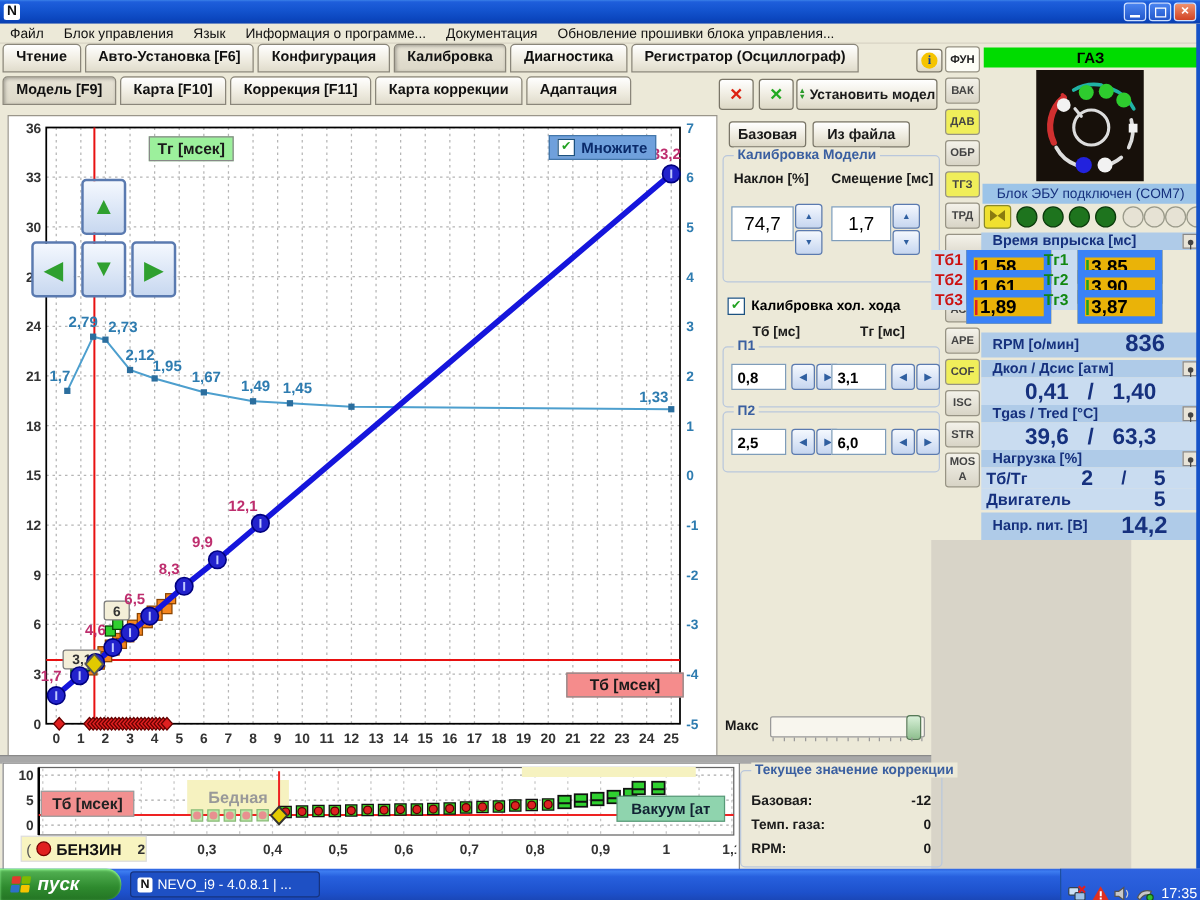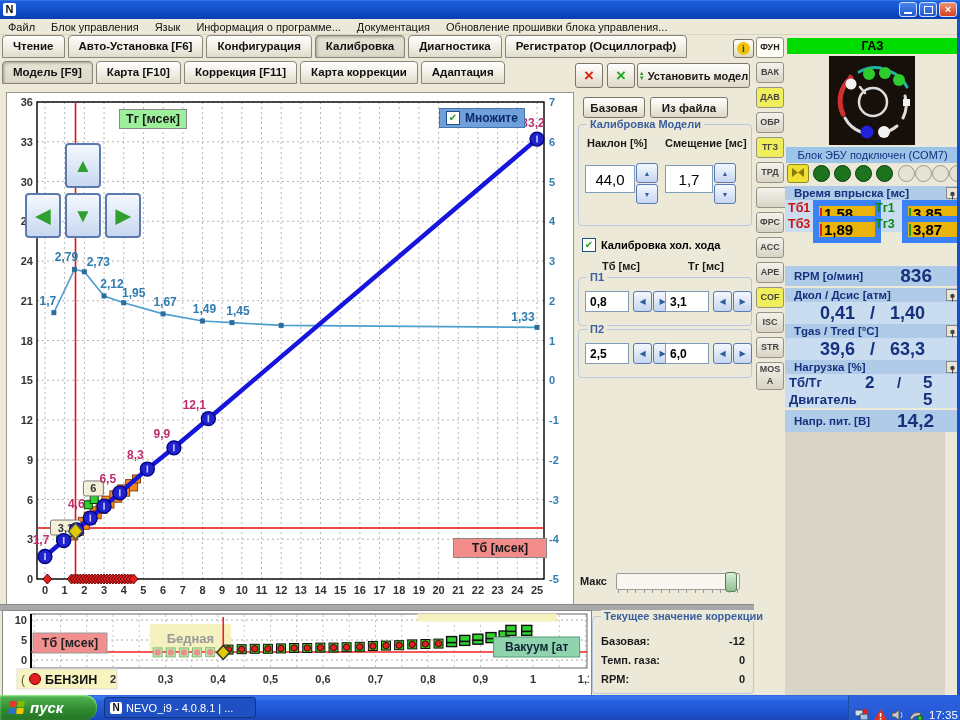--- a/index.html
+++ b/index.html
@@ -79,21 +79,21 @@
   #max-ticks{position:absolute;left:38px;top:17px;width:120px;display:flex;justify-content:space-between;}
   #max-ticks i{width:1px;height:3px;background:#999;}
   
   #side-tabs{position:absolute;left:756px;top:37px;width:29px;height:420px;}
   .stab{position:absolute;left:0;width:26px;height:19px;border:1px solid #979384;border-radius:3px;
     background:linear-gradient(#F4F2EA,#D8D4C6);font-size:9px;font-weight:bold;color:#444;
     text-align:center;line-height:19px;}
   .stab.yellow{background:#F0EE5A;}
   .stab.active{background:#FDFDF6;color:#222;}
   
-  .rp{position:absolute;left:785px;width:160px;}
+  .rp{position:absolute;left:745px;width:160px;}
   #gas-bar{left:787px;width:171px;top:38px;height:16px;background:#00DC00;color:#000;
     font-weight:bold;font-size:12px;text-align:center;line-height:16px;}
   #gauge-box{left:829px;width:86px;top:56px;height:89px;background:#17100A;}
   #status-bar{left:786px;width:173px;top:147px;height:16px;background:#9CC4E8;color:#16317E;
     font-size:11px;text-align:center;line-height:16px;}
   #indicators{top:164px;height:20px;left:786px;width:174px;}
   #bowtie-btn{position:absolute;left:1px;top:0;width:22px;height:19px;border:1px solid #8a8a2a;
     border-radius:3px;background:#F0E030;padding:0;}
   .led{position:absolute;top:1px;width:15px;height:15px;border-radius:50%;}
   .led.on{background:#1E741E;border:1px solid #0A3A0A;}
@@ -376,21 +376,21 @@
 
 <div id="divider"></div>
 
 <button id="btn-base" class="xpbtn">Базовая</button>
 <button id="btn-file" class="xpbtn">Из файла</button>
 
 <div class="fieldset" style="left:578px;top:124px;width:172px;height:100px;">
   <span class="legend">Калибровка Модели</span>
   <span class="lbl" style="left:8px;top:12px;">Наклон [%]</span>
   <span class="lbl" style="left:86px;top:12px;">Смещение [мс]</span>
-  <div class="spinbox" style="left:6px;top:40px;width:48px;height:26px;">44,0</div>
+  <div class="spinbox" style="left:6px;top:40px;width:48px;height:26px;">74,7</div>
   <button class="spbtn" style="left:57px;top:38px;">▲</button>
   <button class="spbtn" style="left:57px;top:59px;">▼</button>
   <div class="spinbox" style="left:86px;top:40px;width:46px;height:26px;">1,7</div>
   <button class="spbtn" style="left:135px;top:38px;">▲</button>
   <button class="spbtn" style="left:135px;top:59px;">▼</button>
 </div>
 
 <div id="idle-check">
   <span class="cb">✔</span>
   <span>Калибровка хол. хода</span>
@@ -510,20 +510,32 @@
     <div class="irow">
       <span class="blab" style="position: absolute; left: 3px; top: 1px;">Тб1</span>
       <span class="vbox" style="position: absolute; left: 28px; top: 0px; width: 56px; height: 15px;">
         <i class="vbar" style="background: rgb(224, 32, 32);"></i>
         <span>1,58</span>
       </span>
       <span class="glab" style="position: absolute; left: 90px; top: 1px;">Тг1</span>
       <span class="vbox" style="position: absolute; left: 117px; top: 0px; width: 56px; height: 15px;">
         <i class="vbar" style="background: rgb(32, 160, 32);"></i>
         <span>3,85</span>
+      </span>
+    </div>
+    <div class="irow">
+      <span class="blab" style="position: absolute; left: 3px; top: 1px;">Тб2</span>
+      <span class="vbox" style="position: absolute; left: 28px; top: 0px; width: 56px; height: 15px;">
+        <i class="vbar" style="background: rgb(224, 32, 32);"></i>
+        <span>1,61</span>
+      </span>
+      <span class="glab" style="position: absolute; left: 90px; top: 1px;">Тг2</span>
+      <span class="vbox" style="position: absolute; left: 117px; top: 0px; width: 56px; height: 15px;">
+        <i class="vbar" style="background: rgb(32, 160, 32);"></i>
+        <span>3,90</span>
       </span>
     </div>
     <div class="irow">
       <span class="blab" style="position: absolute; left: 3px; top: 1px;">Тб3</span>
       <span class="vbox" style="position: absolute; left: 28px; top: 0px; width: 56px; height: 15px;">
         <i class="vbar" style="background: rgb(224, 32, 32);"></i>
         <span>1,89</span>
       </span>
       <span class="glab" style="position: absolute; left: 90px; top: 1px;">Тг3</span>
       <span class="vbox" style="position: absolute; left: 117px; top: 0px; width: 56px; height: 15px;">

